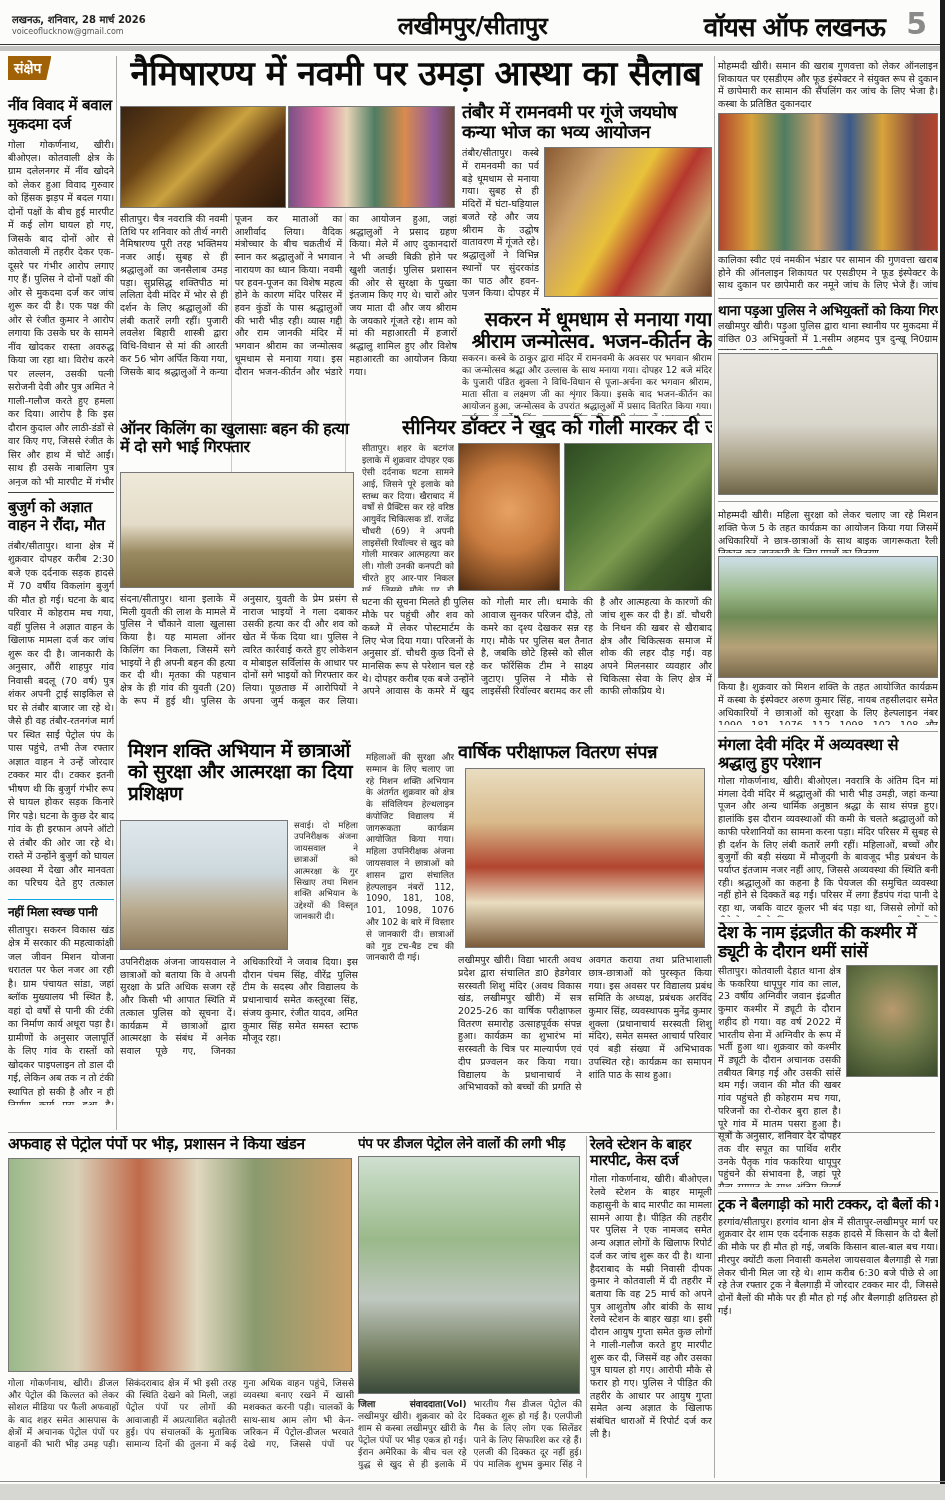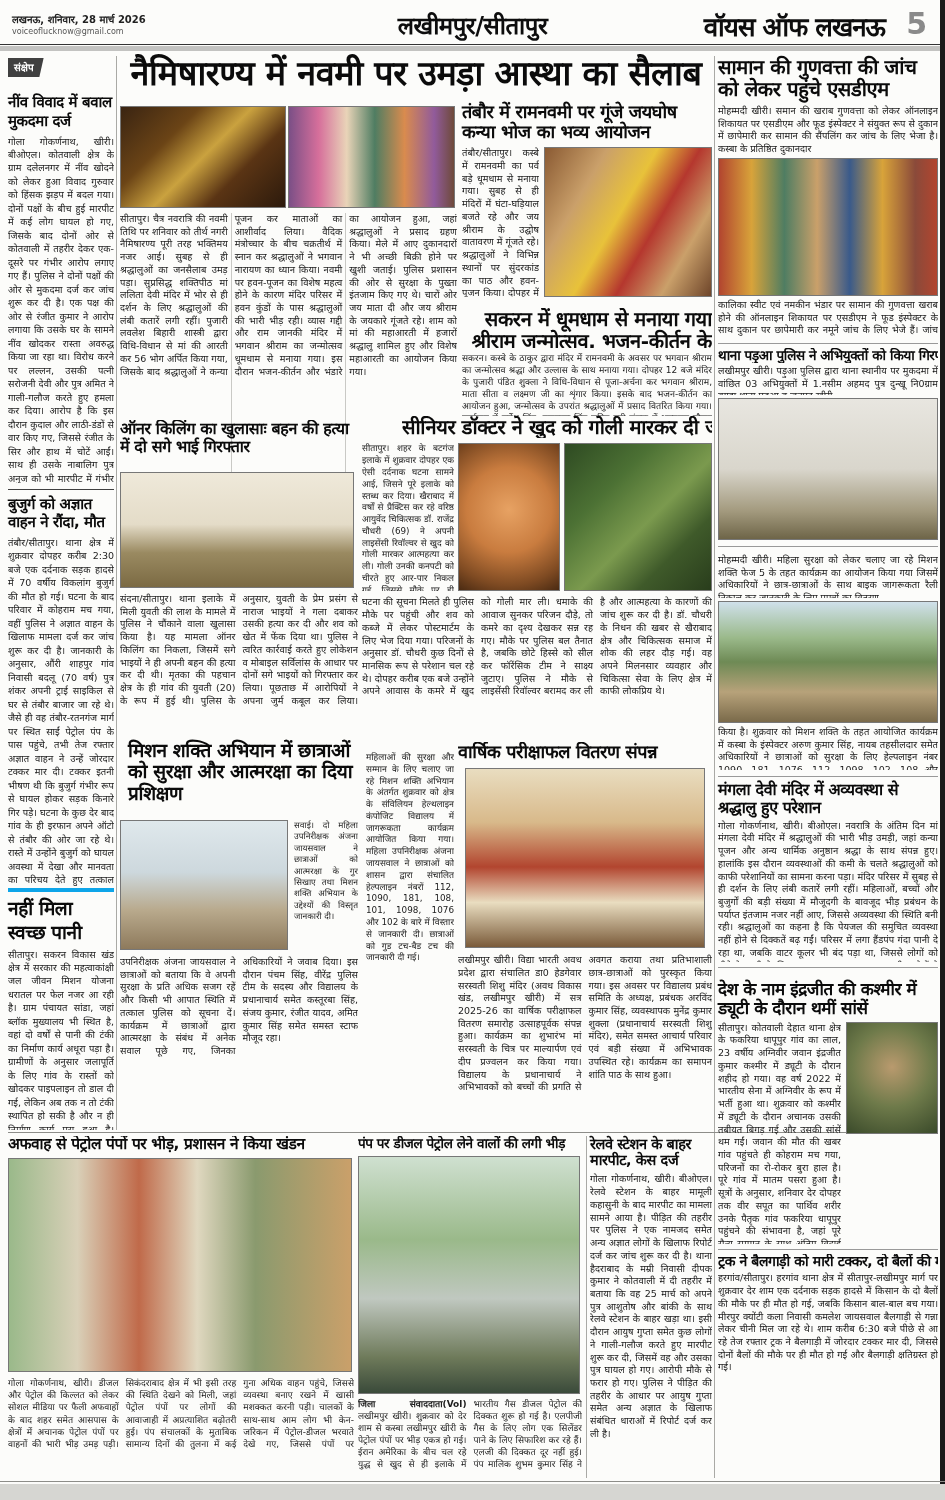--- a/index.html
+++ b/index.html
@@ -30,21 +30,21 @@
   .ph-greenscene{background:linear-gradient(135deg,#2e4a22 0%,#4c7134 30%,#7b9a4e 55%,#3f5a2a 75%,#293d1c 100%);}
   .ph-classroom{background:linear-gradient(180deg,#dfe8ec 0%,#cdd8dd 40%,#b8a98c 70%,#8e7a5c 100%);}
   .ph-stage{background:linear-gradient(180deg,#e9ddc0 0%,#d8b98a 30%,#b2452f 55%,#e9ddc0 75%,#7a5b3a 100%);}
   .ph-shop{background:linear-gradient(90deg,#b2452f 0%,#d8a33a 15%,#4f7d62 30%,#caa06a 45%,#3a5a8a 60%,#d8a33a 75%,#8a4a3a 90%,#b2452f 100%);}
   .ph-lineup{background:linear-gradient(180deg,#e8e6e0 0%,#d9d6cc 50%,#a39a7e 80%,#6e6548 100%);}
   .ph-rally{background:linear-gradient(180deg,#cfe0ea 0%,#9ab98a 30%,#6e8a55 50%,#b7a27a 75%,#7a6a4a 100%);}
   .ph-soldier{background:radial-gradient(circle at 50% 40%,#b99a6e 0%,#6e7a4a 50%,#3a4a2a 100%);}
   .ph-pumpcrowd{background:linear-gradient(90deg,#9ab98a 0%,#d9d0b8 20%,#c06a4a 38%,#e0d8c0 55%,#8a9a6e 72%,#caa06a 100%);}
   .ph-pump2{background:linear-gradient(180deg,#cfe0d0 0%,#9ab98a 35%,#c0c8c0 60%,#6e7a5a 85%,#3a4a3a 100%);}
   
-  .brief-tag{background:#404040;color:#fff;font-size:10px;font-weight:bold;padding:2px 10px 3px 6px;display:inline-block;clip-path:polygon(0 0,100% 0,88% 100%,0 100%);}
+  .brief-tag{background:#a16207;color:#fff;font-size:14px;font-weight:bold;padding:2px 10px 3px 6px;display:inline-block;clip-path:polygon(0 0,100% 0,88% 100%,0 100%);}
   .brief-h{font-size:15px;font-weight:900;line-height:1.25;letter-spacing:-0.4px;color:#0b0b0b;}
   .brief-b{font-size:9.5px;line-height:1.42;text-align:justify;color:#1c1c1c;overflow:hidden;}
   
   .foot-strip{position:absolute;left:0;right:0;top:1484px;height:16px;background:#d6d6d2;}
   .edge-right{position:absolute;top:0;bottom:16px;right:0;width:5px;background:#1a1a1a;}
 </style>
 </head>
 <body>
 
 <div class="page">
@@ -63,21 +63,21 @@
   <div class="vr" style="left:714px;top:56px;height:1422px;"></div>
   <div class="vr" style="left:586px;top:1136px;height:342px;"></div>
   <div class="rule-h" style="left:8px;right:10px;top:1132px;"></div>
 
   <div class="sec" style="left:8px;top:56px;width:106px;">
     <span class="brief-tag">संक्षेप</span>
     <div class="brief-h" style="margin-top:16px;">नींव विवाद में बवाल मुकदमा दर्ज</div>
     <div class="brief-b" style="height:348px;margin-top:4px;">गोला गोकर्णनाथ, खीरी। बीओएल। कोतवाली क्षेत्र के ग्राम दलेलनगर में नींव खोदने को लेकर हुआ विवाद गुरुवार को हिंसक झड़प में बदल गया। दोनों पक्षों के बीच हुई मारपीट में कई लोग घायल हो गए, जिसके बाद दोनों ओर से कोतवाली में तहरीर देकर एक-दूसरे पर गंभीर आरोप लगाए गए हैं। पुलिस ने दोनों पक्षों की ओर से मुकदमा दर्ज कर जांच शुरू कर दी है। एक पक्ष की ओर से रंजीत कुमार ने आरोप लगाया कि उसके घर के सामने नींव खोदकर रास्ता अवरुद्ध किया जा रहा था। विरोध करने पर लल्लन, उसकी पत्नी सरोजनी देवी और पुत्र अमित ने गाली-गलौज करते हुए हमला कर दिया। आरोप है कि इस दौरान कुदाल और लाठी-डंडों से वार किए गए, जिससे रंजीत के सिर और हाथ में चोटें आईं। साथ ही उसके नाबालिग पुत्र अनुज को भी मारपीट में गंभीर चोटें आईं। दूसरी ओर लल्लन कुमार ने भी रंजीत, सुशील और पिंकी देवी पर घर में घुसकर मारपीट करने, गाली-गलौज और जान से मारने की धमकी देने का आरोप लगाया है। लल्लन का कहना है कि इस घटना में वह स्वयं, उसकी पत्नी और पुत्र भी घायल हुए हैं। घटना के बाद दोनों पक्षों ने पुलिस से कार्रवाई की मांग की है। कोतवाली पुलिस का कहना है कि दोनों ओर से मिली तहरीर के आधार पर रिपोर्ट दर्ज कर ली गई है।</div>
     <div class="brief-h" style="border-top:1px solid #404040;padding-top:5px;margin-top:6px;">बुजुर्ग को अज्ञात वाहन ने रौंदा, मौत</div>
     <div class="brief-b" style="height:352px;margin-top:4px;">तंबौर/सीतापुर। थाना क्षेत्र में शुक्रवार दोपहर करीब 2:30 बजे एक दर्दनाक सड़क हादसे में 70 वर्षीय विकलांग बुजुर्ग की मौत हो गई। घटना के बाद परिवार में कोहराम मच गया, वहीं पुलिस ने अज्ञात वाहन के खिलाफ मामला दर्ज कर जांच शुरू कर दी है। जानकारी के अनुसार, औंरी शाहपुर गांव निवासी बदलू (70 वर्ष) पुत्र शंकर अपनी ट्राई साइकिल से घर से तंबौर बाजार जा रहे थे। जैसे ही वह तंबौर-रतनगंज मार्ग पर स्थित साईं पेट्रोल पंप के पास पहुंचे, तभी तेज रफ्तार अज्ञात वाहन ने उन्हें जोरदार टक्कर मार दी। टक्कर इतनी भीषण थी कि बुजुर्ग गंभीर रूप से घायल होकर सड़क किनारे गिर पड़े। घटना के कुछ देर बाद गांव के ही इरफान अपने ऑटो से तंबौर की ओर जा रहे थे। रास्ते में उन्होंने बुजुर्ग को घायल अवस्था में देखा और मानवता का परिचय देते हुए तत्काल उन्हें अपने ऑटो से सामुदायिक स्वास्थ्य केंद्र (सीएचसी) तंबौर पहुंचाया। सीएचसी में डॉक्टरों ने प्राथमिक उपचार शुरू किया, लेकिन हालत नाजुक होने के चलते बुजुर्ग को बचाया नहीं जा सका और इलाज के दौरान ही उनकी मौत हो गई। सूचना पर पहुंची पुलिस ने शव का पंचनामा भरकर पोस्टमार्टम के लिए भेज दिया है। अज्ञात वाहन के खिलाफ मामला दर्ज कर उसकी तलाश शुरू कर दी गई है।</div>
-    <div class="brief-h" style="font-size:19px;border-top:4px solid #0ea5e9;padding-top:5px;margin-top:0;">नहीं मिला स्वच्छ पानी</div>
+    <div class="brief-h" style="font-size:12px;border-top:1px solid #0ea5e9;padding-top:5px;margin-top:8px;">नहीं मिला स्वच्छ पानी</div>
     <div class="brief-b" style="height:182px;margin-top:3px;">सीतापुर। सकरन विकास खंड क्षेत्र में सरकार की महत्वाकांक्षी जल जीवन मिशन योजना धरातल पर फेल नजर आ रही है। ग्राम पंचायत सांडा, जहां ब्लॉक मुख्यालय भी स्थित है, वहां दो वर्षों से पानी की टंकी का निर्माण कार्य अधूरा पड़ा है। ग्रामीणों के अनुसार जलापूर्ति के लिए गांव के रास्तों को खोदकर पाइपलाइन तो डाल दी गई, लेकिन अब तक न तो टंकी स्थापित हो सकी है और न ही निर्माण कार्य पूरा हुआ है। आरओ प्लांट के लिए न मशीनें आई हैं और न ही भवन का निर्माण कराया गया है। केवल फिल्टर खड़े कर कार्य अधर में छोड़ दिया गया है, जिससे गांव और मजरों के रास्ते गड्ढों में तब्दील हो गए हैं।</div>
   </div>
 
   <div class="sec hl" style="left:120px;top:54px;width:592px;font-size:34px;text-align:center;white-space:nowrap;overflow:hidden;">नैमिषारण्य में नवमी पर उमड़ा आस्था का सैलाब</div>
 
   <div class="sec" style="left:120px;top:106px;width:337px;">
     <div style="display:flex;gap:2px;">
       <div class="ph ph-temple" style="width:166px;height:102px;"></div>
       <div class="ph ph-crowdwomen" style="width:167px;height:102px;"></div>
     </div>
@@ -146,21 +146,20 @@
   </div>
 
   <div class="sec" style="left:590px;top:1136px;width:122px;">
     <div class="hl" style="font-size:14.5px;">रेलवे स्टेशन के बाहर मारपीट, केस दर्ज</div>
     <div class="bt" style="height:284px;margin-top:5px;">गोला गोकर्णनाथ, खीरी। बीओएल। रेलवे स्टेशन के बाहर मामूली कहासुनी के बाद मारपीट का मामला सामने आया है। पीड़ित की तहरीर पर पुलिस ने एक नामजद समेत अन्य अज्ञात लोगों के खिलाफ रिपोर्ट दर्ज कर जांच शुरू कर दी है। थाना हैदराबाद के मम्री निवासी दीपक कुमार ने कोतवाली में दी तहरीर में बताया कि वह 25 मार्च को अपने पुत्र आशुतोष और बांकी के साथ रेलवे स्टेशन के बाहर खड़ा था। इसी दौरान आयुष गुप्ता समेत कुछ लोगों ने गाली-गलौज करते हुए मारपीट शुरू कर दी, जिसमें वह और उसका पुत्र घायल हो गए। आरोपी मौके से फरार हो गए। पुलिस ने पीड़ित की तहरीर के आधार पर आयुष गुप्ता समेत अन्य अज्ञात के खिलाफ संबंधित धाराओं में रिपोर्ट दर्ज कर ली है।</div>
   </div>
 
   <div class="sec" style="left:718px;top:56px;width:220px;">
 
     <div>
-      <div class="hl" style="font-size:20px;">सामान की गुणवत्ता की जांच को लेकर पहुंचे एसडीएम</div>
       <div class="bt" style="height:50px;margin-top:4px;">मोहम्मदी खीरी। समान की खराब गुणवत्ता को लेकर ऑनलाइन शिकायत पर एसडीएम और फूड इंस्पेक्टर ने संयुक्त रूप से दुकान में छापेमारी कर सामान की सैंपलिंग कर जांच के लिए भेजा है। कस्बा के प्रतिष्ठित दुकानदार</div>
       <div class="ph ph-shop" style="width:220px;height:138px;margin-top:3px;"></div>
       <div class="bt" style="height:38px;margin-top:3px;">कालिका स्वीट एवं नमकीन भंडार पर सामान की गुणवत्ता खराब होने की ऑनलाइन शिकायत पर एसडीएम ने फूड इंस्पेक्टर के साथ दुकान पर छापेमारी कर नमूने जांच के लिए भेजे हैं। जांच रिपोर्ट आने के बाद संबंधित के खिलाफ कार्रवाई की जाएगी। फिलहाल दुकानदारों में हड़कंप मचा रहा।</div>
     </div>
 
     <div style="border-top:1px solid #999;margin-top:6px;padding-top:4px;">
       <div class="hl" style="font-size:13.5px;white-space:nowrap;overflow:hidden;">थाना पड़ुआ पुलिस ने अभियुक्तों को किया गिरफ्तार</div>
       <div class="bt" style="height:30px;margin-top:2px;">लखीमपुर खीरी। पड़ुआ पुलिस द्वारा थाना स्थानीय पर मुकदमा में वांछित 03 अभियुक्तों में 1.नसीम अहमद पुत्र दुन्खू नि0ग्राम बगहा थाना पड़ुआ व जनपद खीरी</div>
       <div class="ph ph-lineup" style="width:220px;height:142px;margin-top:3px;"></div>
     </div>
@@ -169,21 +168,21 @@
       <div class="bt" style="height:44px;margin-top:3px;">मोहम्मदी खीरी। महिला सुरक्षा को लेकर चलाए जा रहे मिशन शक्ति फेज 5 के तहत कार्यक्रम का आयोजन किया गया जिसमें अधिकारियों ने छात्र-छात्राओं के साथ बाइक जागरूकता रैली निकाल कर जानकारी के लिए प्रपत्रों का वितरण</div>
       <div class="ph ph-rally" style="width:220px;height:122px;margin-top:3px;"></div>
       <div class="bt" style="height:44px;margin-top:3px;">किया है। शुक्रवार को मिशन शक्ति के तहत आयोजित कार्यक्रम में कस्बा के इंस्पेक्टर अरुण कुमार सिंह, नायब तहसीलदार समेत अधिकारियों ने छात्राओं को सुरक्षा के लिए हेल्पलाइन नंबर 1090, 181, 1076, 112, 1098, 102, 108 और 1930 में विस्तृत जानकारी दी गई तथा विभिन्न योजनाओं की जानकारी देकर जागरूक किया गया। महिला पेंशन पोर्टल, सामूहिक विवाह, राष्ट्रीय पोषण मिशन, और गुड टच बेड टच की जानकारियां दी गईं।</div>
     </div>
 
     <div style="border-top:1px solid #999;margin-top:6px;padding-top:4px;">
       <div class="hl" style="font-size:16px;">मंगला देवी मंदिर में अव्यवस्था से श्रद्धालु हुए परेशान</div>
       <div class="bt" style="height:142px;margin-top:3px;">गोला गोकर्णनाथ, खीरी। बीओएल। नवरात्रि के अंतिम दिन मां मंगला देवी मंदिर में श्रद्धालुओं की भारी भीड़ उमड़ी, जहां कन्या पूजन और अन्य धार्मिक अनुष्ठान श्रद्धा के साथ संपन्न हुए। हालांकि इस दौरान व्यवस्थाओं की कमी के चलते श्रद्धालुओं को काफी परेशानियों का सामना करना पड़ा। मंदिर परिसर में सुबह से ही दर्शन के लिए लंबी कतारें लगी रहीं। महिलाओं, बच्चों और बुजुर्गों की बड़ी संख्या में मौजूदगी के बावजूद भीड़ प्रबंधन के पर्याप्त इंतजाम नजर नहीं आए, जिससे अव्यवस्था की स्थिति बनी रही। श्रद्धालुओं का कहना है कि पेयजल की समुचित व्यवस्था नहीं होने से दिक्कतें बढ़ गईं। परिसर में लगा हैंडपंप गंदा पानी दे रहा था, जबकि वाटर कूलर भी बंद पड़ा था, जिससे लोगों को पीने के पानी के लिए इधर-उधर भटकना पड़ा। स्थानीय लोगों ने प्रशासन से मांग की है कि भविष्य में इस प्रकार के बड़े धार्मिक आयोजनों के दौरान पेयजल, साफ-सफाई और सुरक्षा की बेहतर व्यवस्था सुनिश्चित की जाए, ताकि श्रद्धालुओं को किसी प्रकार की असुविधा का सामना न करना पड़े।</div>
     </div>
 
-    <div style="border-top:1px solid #999;margin-top:5px;padding-top:12px;">
+    <div style="border-top:1px solid #999;margin-top:5px;padding-top:0;">
       <div class="hl" style="font-size:17px;">देश के नाम इंद्रजीत की कश्मीर में ड्यूटी के दौरान थमीं सांसें</div>
       <div style="margin-top:4px;height:222px;overflow:hidden;">
         <div class="ph ph-soldier" style="float:right;width:92px;height:112px;margin-left:5px;"></div>
         <div class="bt">सीतापुर। कोतवाली देहात थाना क्षेत्र के फकरिया धापूपुर गांव का लाल, 23 वर्षीय अग्निवीर जवान इंद्रजीत कुमार कश्मीर में ड्यूटी के दौरान शहीद हो गया। वह वर्ष 2022 में भारतीय सेना में अग्निवीर के रूप में भर्ती हुआ था। शुक्रवार को कश्मीर में ड्यूटी के दौरान अचानक उसकी तबीयत बिगड़ गई और उसकी सांसें थम गईं। जवान की मौत की खबर गांव पहुंचते ही कोहराम मच गया, परिजनों का रो-रोकर बुरा हाल है। पूरे गांव में मातम पसरा हुआ है। सूत्रों के अनुसार, शनिवार देर दोपहर तक वीर सपूत का पार्थिव शरीर उनके पैतृक गांव फकरिया धापूपुर पहुंचने की संभावना है, जहां पूरे सैन्य सम्मान के साथ अंतिम विदाई दी जाएगी।</div>
       </div>
     </div>
 
     <div style="border-top:1px solid #999;margin-top:5px;padding-top:4px;">
       <div class="hl" style="font-size:14px;white-space:nowrap;overflow:hidden;">ट्रक ने बैलगाड़ी को मारी टक्कर, दो बैलों की मौत</div>
       <div class="bt" style="height:112px;margin-top:3px;">हरगांव/सीतापुर। हरगांव थाना क्षेत्र में सीतापुर-लखीमपुर मार्ग पर शुक्रवार देर शाम एक दर्दनाक सड़क हादसे में किसान के दो बैलों की मौके पर ही मौत हो गई, जबकि किसान बाल-बाल बच गया। मीरपुर क्योंटी कला निवासी कमलेश जायसवाल बैलगाड़ी से गन्ना लेकर चीनी मिल जा रहे थे। शाम करीब 6:30 बजे पीछे से आ रहे तेज रफ्तार ट्रक ने बैलगाड़ी में जोरदार टक्कर मार दी, जिससे दोनों बैलों की मौके पर ही मौत हो गई और बैलगाड़ी क्षतिग्रस्त हो गई।</div>

